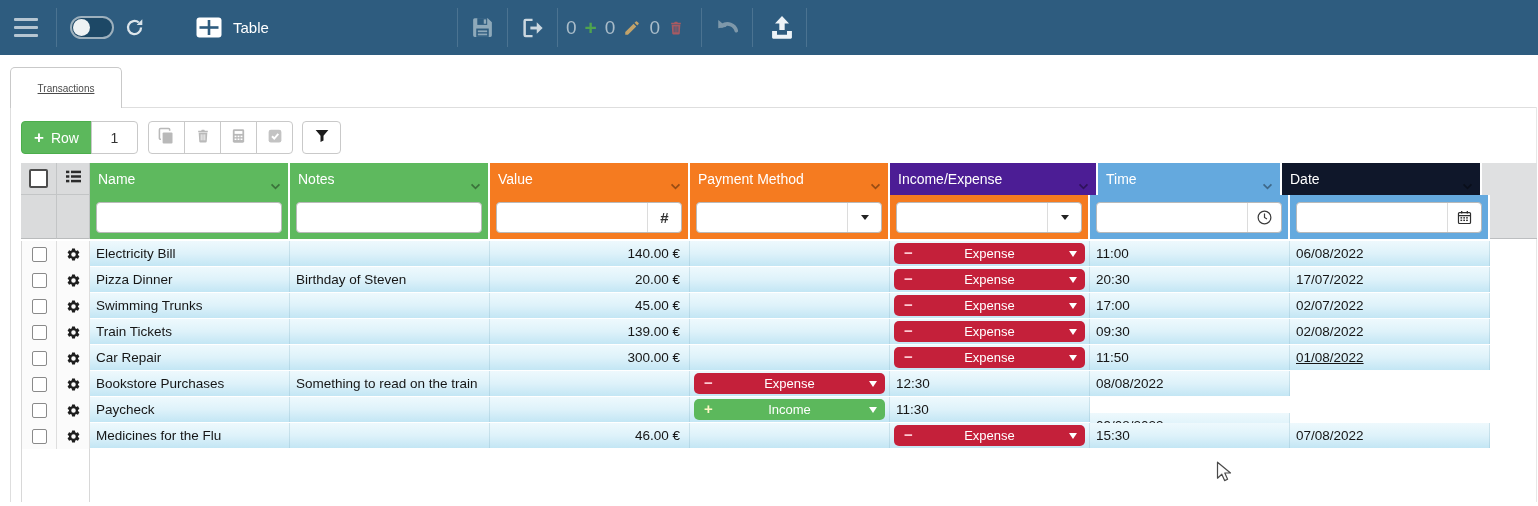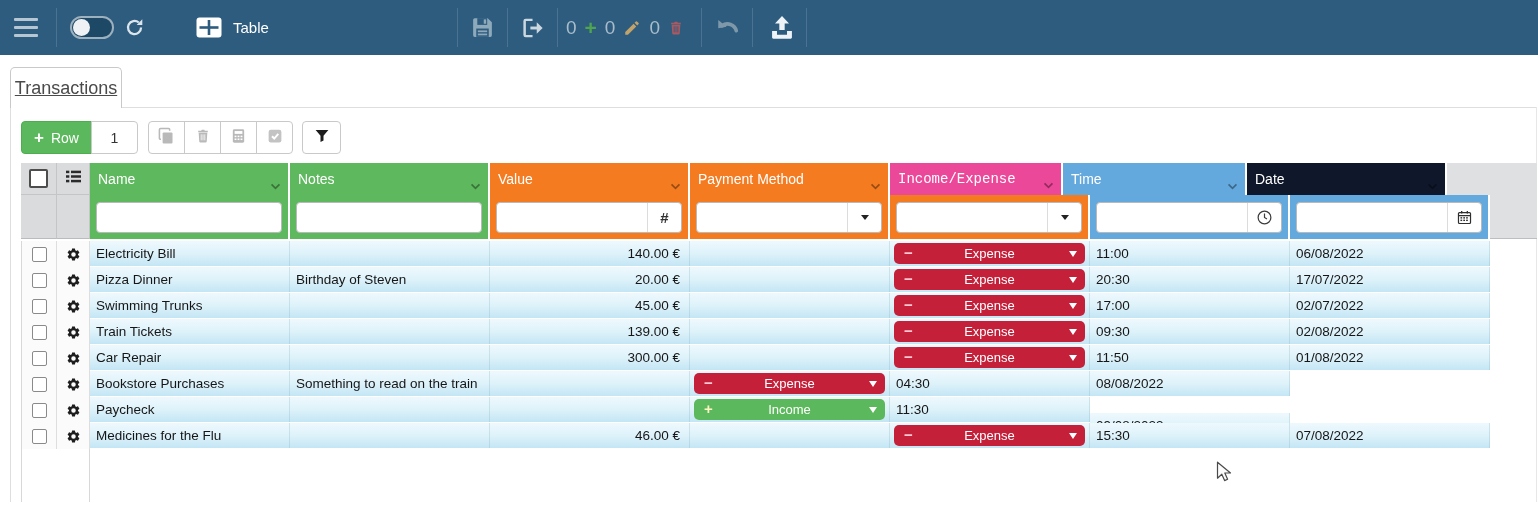--- a/index.html
+++ b/index.html
@@ -22,21 +22,21 @@
   .cplus{color:#4fa44f;font-size:21px;font-weight:bold;line-height:1;}
   .ci{display:flex;align-items:center;}
 
   
   .panel-topline{position:absolute;left:10px;top:107px;width:1527px;height:1px;background:#dedede;}
   .panel-left{position:absolute;left:10px;top:107px;width:1px;height:395px;background:#dedede;}
   .panel-right{position:absolute;left:1536px;top:107px;width:1px;height:395px;background:#e7e7e7;}
   .tab{position:absolute;left:10px;top:67px;width:112px;height:41px;background:#fff;
        border:1px solid #c9c9c9;border-bottom:none;border-radius:5px 5px 0 0;box-sizing:border-box;
        display:flex;align-items:center;justify-content:center;cursor:pointer;}
-  .tab span{font-size:18px;color:#4a4a4a;text-decoration:underline;}
+  .tab span{font-size:10px;color:#4a4a4a;text-decoration:underline;}
 
   
   .btn-addrow{position:absolute;left:21px;top:121px;width:71px;height:33px;background:#5cb85c;
               border:1px solid #4cae4c;border-radius:4px 0 0 4px;box-sizing:border-box;color:#fff;
               display:flex;align-items:center;justify-content:center;font-size:14px;cursor:pointer;}
   .btn-addrow .plus{font-size:17px;font-weight:bold;margin-right:7px;line-height:1;}
   .rowcount{position:absolute;left:91px;top:121px;width:47px;height:33px;background:#fff;
             border:1px solid #c9c9c9;border-radius:0 4px 4px 0;box-sizing:border-box;
             display:flex;align-items:center;justify-content:center;font-size:14px;color:#333;}
   .icon-group{position:absolute;left:148px;top:121px;height:33px;display:flex;}
@@ -265,21 +265,21 @@
         <span class="chev"><svg width="11" height="7" viewBox="0 0 12 8">
             <path d="M1.5 1.5 6 6l4.5-4.5" fill="none" stroke="rgba(0,0,0,.38)" stroke-width="2"></path>
           </svg></span>
       </div>
       <div class="hcell" style="width: 200px; background: rgb(245, 123, 32);">
         <span class="hlabel">Payment Method</span>
         <span class="chev"><svg width="11" height="7" viewBox="0 0 12 8">
             <path d="M1.5 1.5 6 6l4.5-4.5" fill="none" stroke="rgba(0,0,0,.38)" stroke-width="2"></path>
           </svg></span>
       </div>
-      <div class="hcell" style="width: 173px; background: #ec4899; font-family: Liberation Mono, monospace;">
+      <div class="hcell" style="width: 208px; background: #4c1d95;">
         <span class="hlabel">Income/Expense</span>
         <span class="chev"><svg width="11" height="7" viewBox="0 0 12 8">
             <path d="M1.5 1.5 6 6l4.5-4.5" fill="none" stroke="rgba(0,0,0,.38)" stroke-width="2"></path>
           </svg></span>
       </div>
       <div class="hcell" style="width: 184px; background: rgb(100, 169, 222);">
         <span class="hlabel">Time</span>
         <span class="chev"><svg width="11" height="7" viewBox="0 0 12 8">
             <path d="M1.5 1.5 6 6l4.5-4.5" fill="none" stroke="rgba(0,0,0,.38)" stroke-width="2"></path>
           </svg></span>
@@ -518,21 +518,21 @@
       <div class="cell data pillcell" style="width: 200px;">
         <div class="pill" style="background: rgb(196, 32, 58);">
           <span class="sign" style="color: rgb(255, 208, 216);">−</span>
           <span class="plabel">Expense</span>
           <span class="caret"></span>
         </div>
       </div>
       <div class="cell data" style="width: 200px;">
         <span>11:50</span>
       </div>
-      <div class="cell data" style="width: 200px;">
+      <div class="cell data" style="width: 200px; text-decoration: underline;">
         <span>01/08/2022</span>
       </div>
     </div>
     <div class="row">
       <div class="cell rowhdr sel">
         <div class="rcheckbox"></div>
       </div>
       <div class="cell rowhdr menu">
         <span style="display: flex;">
           <svg width="15" height="15" viewBox="0 0 24 24">
@@ -548,21 +548,21 @@
       </div>
       <div class="cell data" style="width: 200px;"></div>
       <div class="cell data pillcell" style="width: 200px;">
         <div class="pill" style="background: rgb(196, 32, 58);">
           <span class="sign" style="color: rgb(255, 208, 216);">−</span>
           <span class="plabel">Expense</span>
           <span class="caret"></span>
         </div>
       </div>
       <div class="cell data" style="width: 200px;">
-        <span>04:30</span>
+        <span>12:30</span>
       </div>
       <div class="cell data" style="width: 200px;">
         <span>08/08/2022</span>
       </div>
     </div>
     <div class="row">
       <div class="cell rowhdr sel">
         <div class="rcheckbox"></div>
       </div>
       <div class="cell rowhdr menu">

